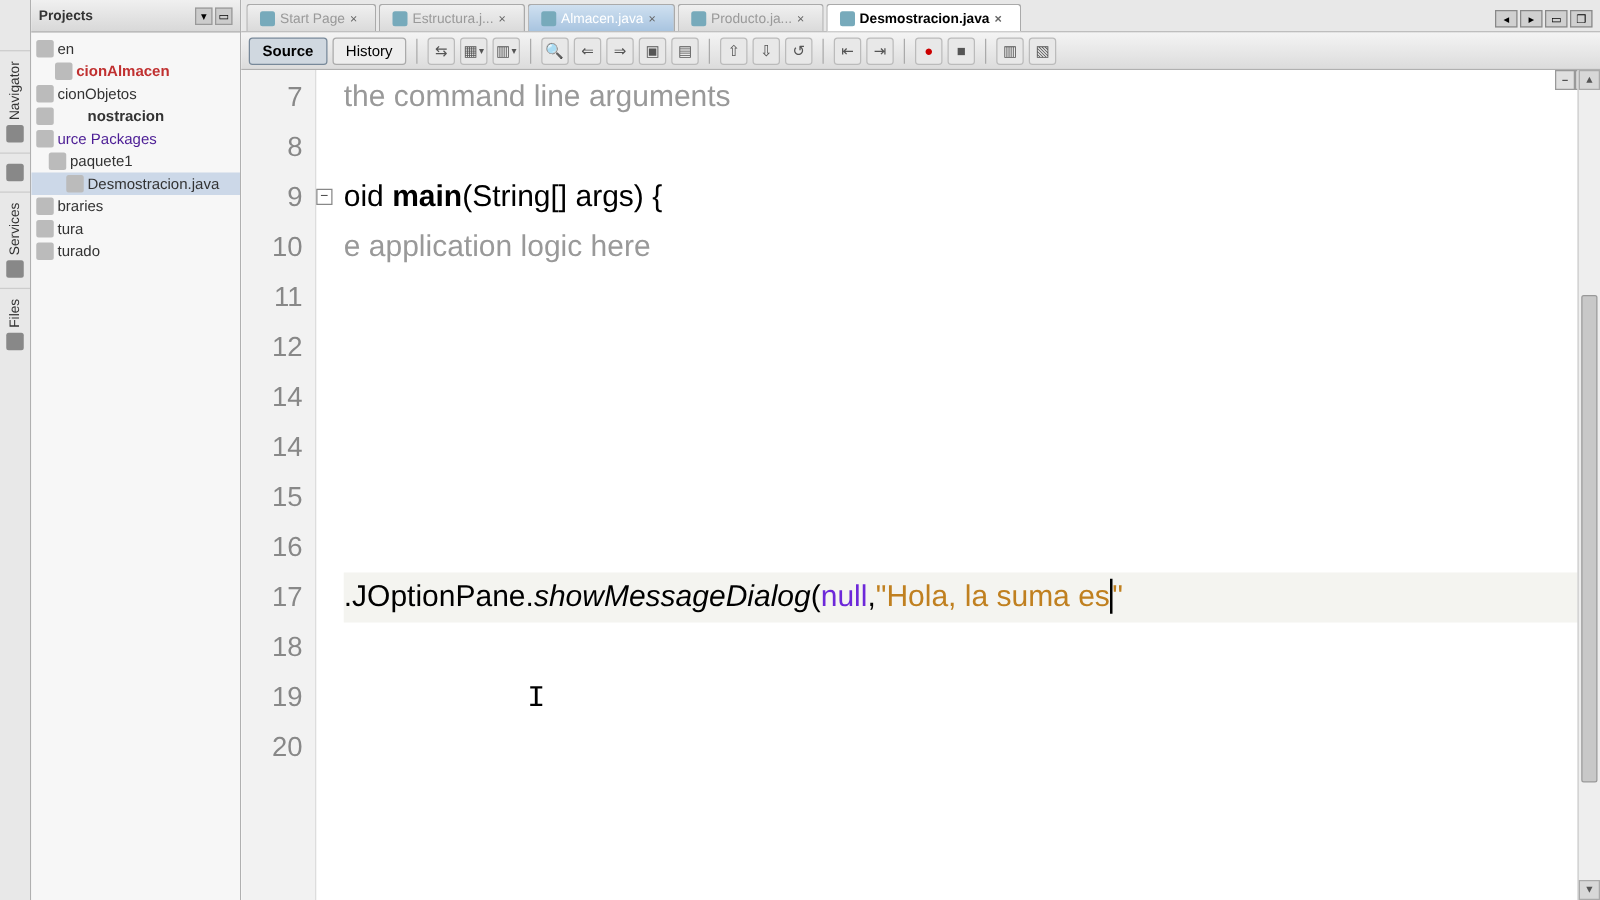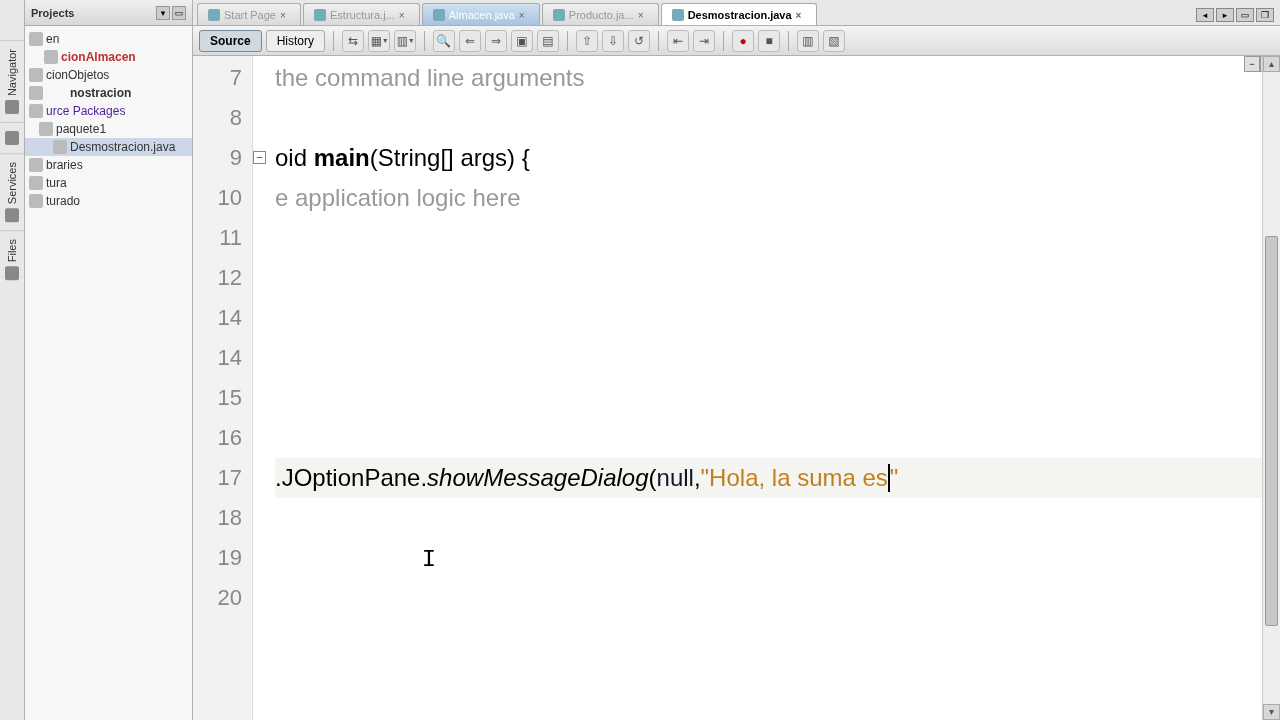--- a/index.html
+++ b/index.html
@@ -48,21 +48,21 @@
 .tb-btn.red-dot { color:#c00; }
 
 
 .code-wrap { flex:1; display:flex; position:relative; font-family:"Courier New",monospace; font-size:24px; overflow:hidden; }
 .gutter { width:60px; background:#f2f2f2; border-right:1px solid #ddd; text-align:right; padding-top:2px; }
 .gutter-line { height:40px; line-height:40px; padding-right:10px; color:#888; font-size:22px; position:relative; }
 .fold-marker { position:absolute; right:-14px; top:13px; width:13px; height:13px; border:1px solid #888; background:#fff; font-size:11px; line-height:11px; text-align:center; color:#444; cursor:pointer; }
 .code-body { flex:1; padding-top:2px; padding-left:22px; position:relative; overflow:hidden; }
 .code-line { height:40px; line-height:40px; white-space:pre; color:#000; }
 .code-line.comment { color:#999; }
-.kw { color:#0f172a; }
+.kw { color:#6d28d9; }
 .bold-it { font-weight:bold; }
 .ital { font-style:italic; }
 .str { color:#c08020; }
 .current-line { background:#f4f4f0; }
 .cursor-caret { display:inline-block; width:2px; height:28px; background:#000; vertical-align:middle; margin-top:-4px; }
 
 
 .vscroll { position:absolute; right:0; top:56px; bottom:0; width:18px; background:#eee; border-left:1px solid #ccc; }
 .vscroll-btn { height:16px; background:#d8d8d8; border:1px solid #aaa; font-size:10px; text-align:center; line-height:14px; color:#555; cursor:pointer; }
 .vscroll-thumb { position:absolute; left:2px; right:2px; top:180px; height:390px; background:#c8c8c8; border:1px solid #999; border-radius:2px; }

